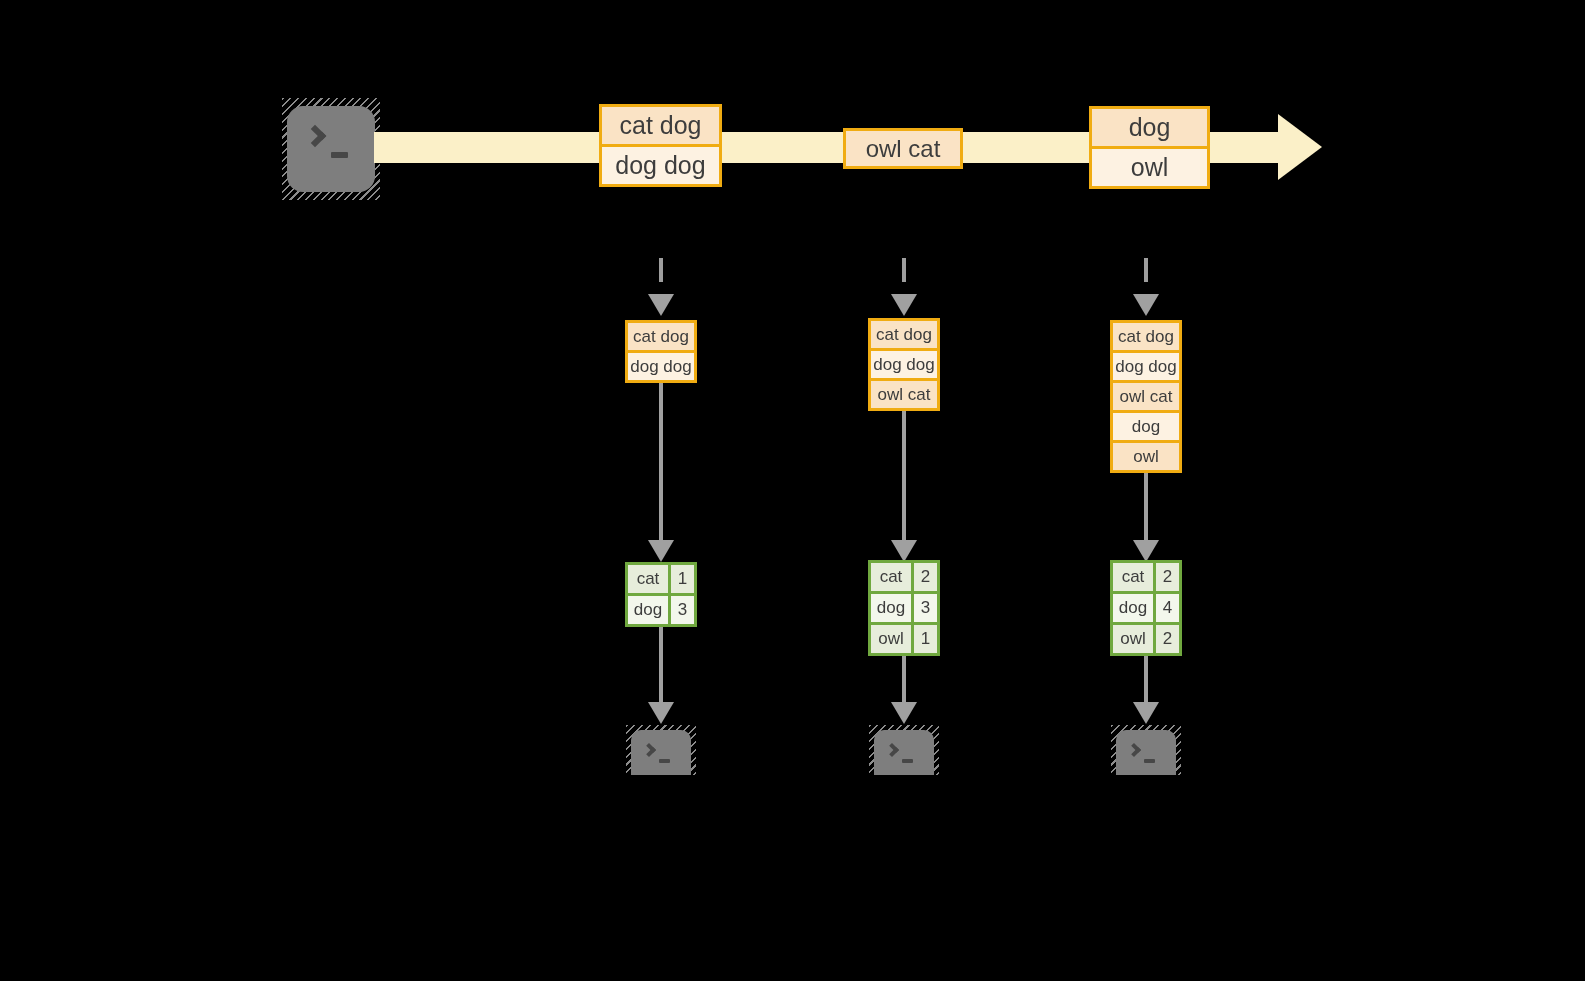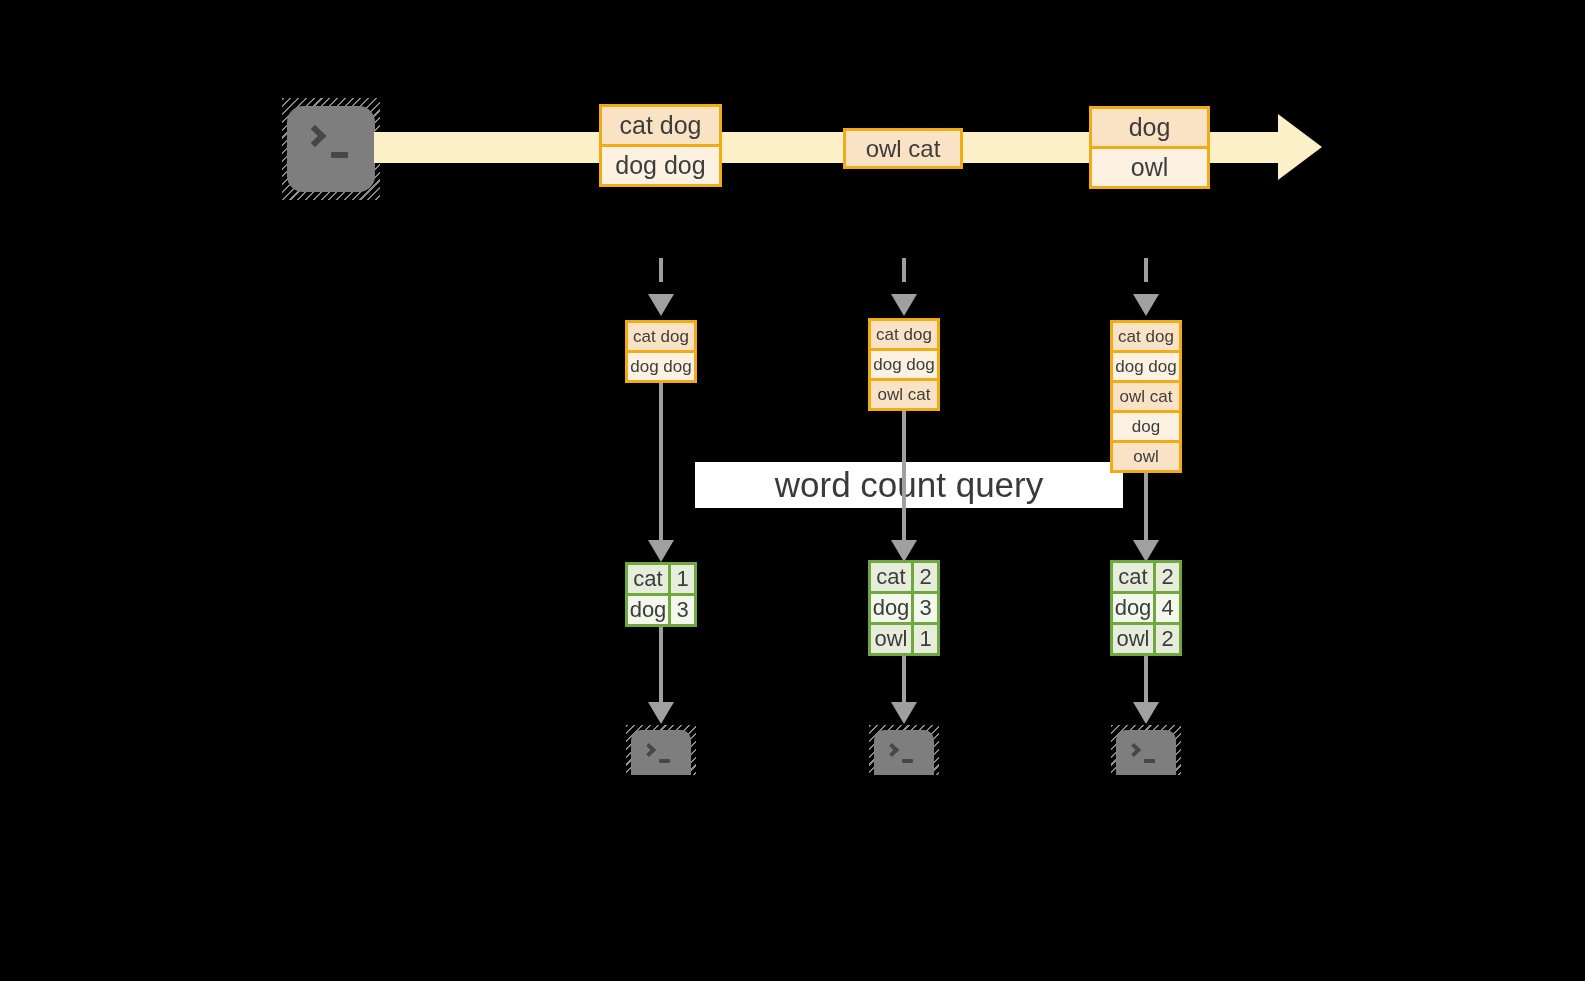--- a/index.html
+++ b/index.html
@@ -88,21 +88,21 @@
     border: 3px solid #70A83F;
     background: #70A83F;          
     display: grid;
     grid-template-columns: 40px 23px;
     gap: 3px;
     z-index: 3;
   }
   .count-cell {
     height: 28px;
     display: flex; align-items: center; justify-content: center;
-    font-size: 22px;
+    font-size: 17px;
   }
 </style>
 </head>
 <body>
 
 <div class="stage">
 
   <div class="abs hatch" style="left:282px; top:98px; width:98px; height:102px;">
     <div class="term-inner" style="left:5px; top:8px; width:88px; height:86px; border-radius:16px;">
       <span class="chev" style="left:20px; top:22px; width:16px; height:16px;"></span>
@@ -148,23 +148,20 @@
   </div>
 
   <div class="abs stack-box" style="left:1110px; top:320px; width:72px;">
     <div class="stack-row fill-dark">cat dog</div>
     <div class="stack-row fill-light">dog dog</div>
     <div class="stack-row fill-dark">owl cat</div>
     <div class="stack-row fill-light">dog</div>
     <div class="stack-row fill-dark">owl</div>
   </div>
 
-  <div class="abs banner" style="left:695px; top:462px; width:428px; height:46px;">
-    <span>word count query</span>
-  </div>
 
   <div class="abs solid-line" style="left:659px;  top:383px; height:158px;"></div>
   <div class="abs down-head" style="left:648px;  top:540px;"></div>
 
   <div class="abs solid-line" style="left:902px;  top:411px; height:130px;"></div>
   <div class="abs down-head" style="left:891px;  top:540px;"></div>
 
   <div class="abs solid-line" style="left:1144px; top:473px; height:68px;"></div>
   <div class="abs down-head" style="left:1133px; top:540px;"></div>
 

